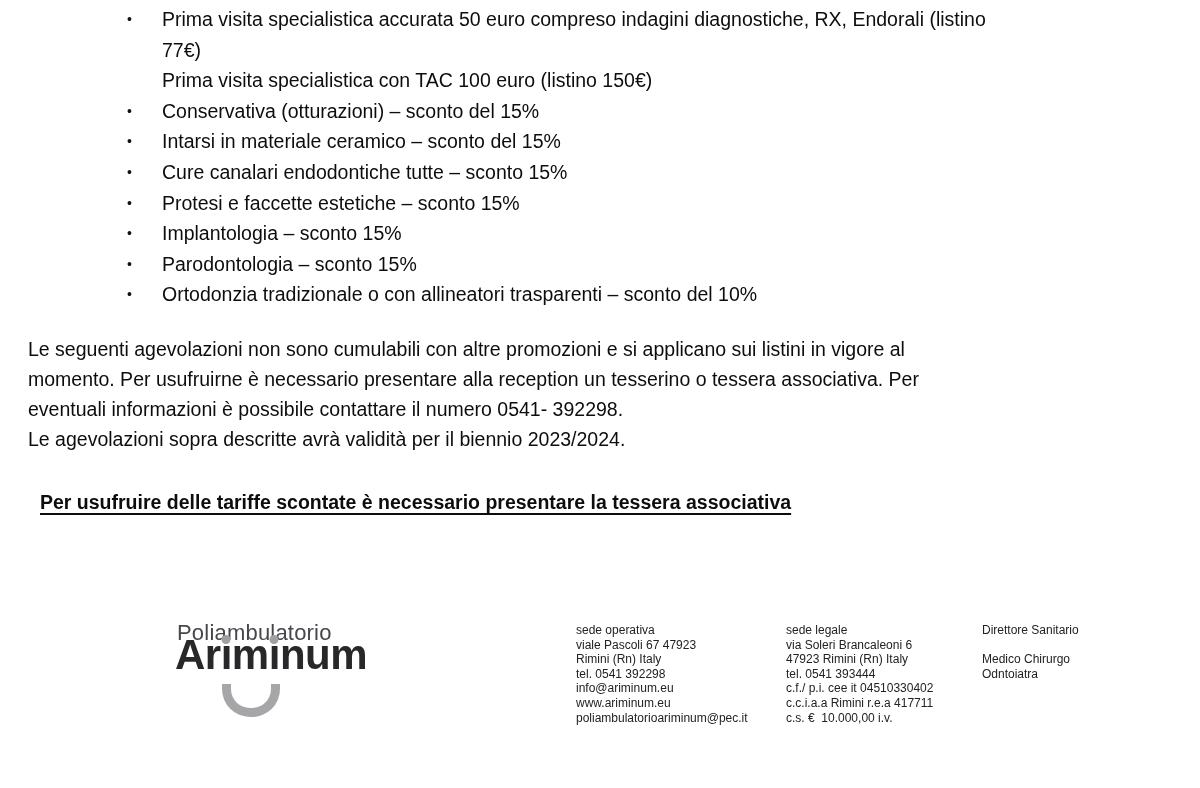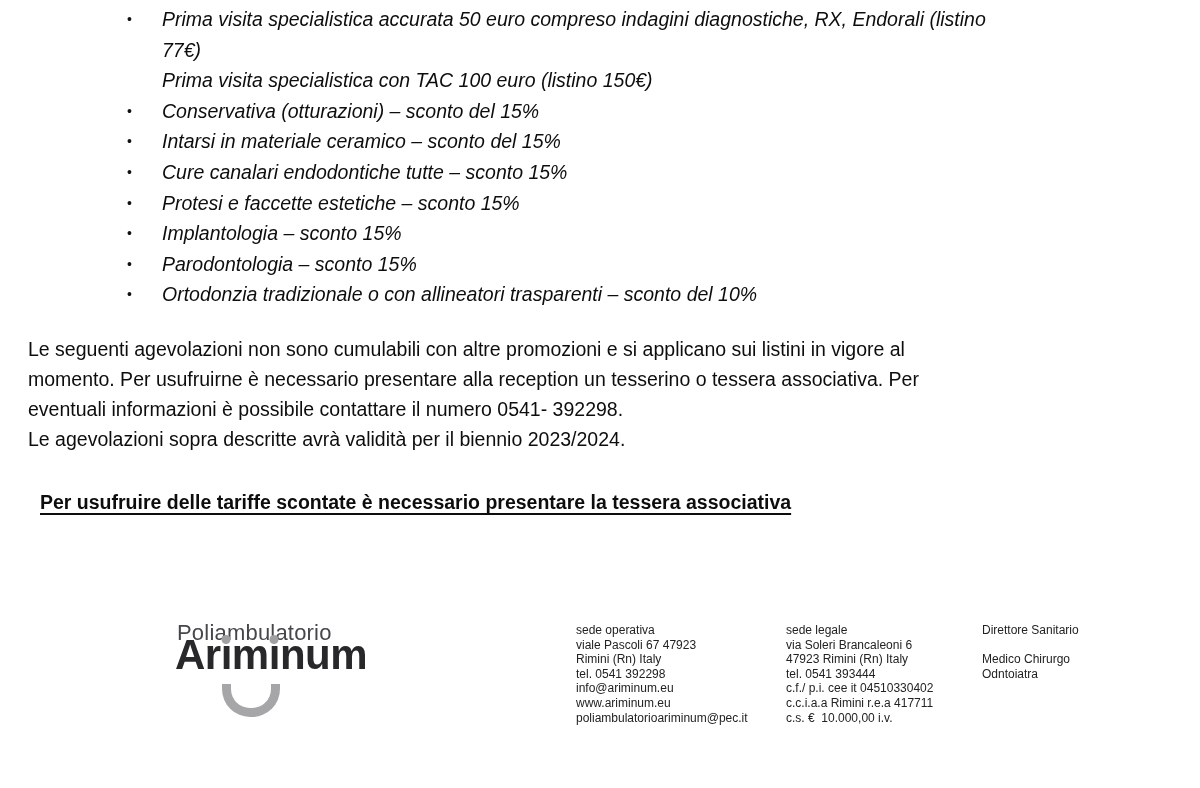--- a/index.html
+++ b/index.html
@@ -7,21 +7,21 @@
     width:1200px;height:788px;background:#ffffff;overflow:hidden;
     font-family:"Liberation Sans","DejaVu Sans",sans-serif;
     color:#0d0d0d;position:relative;
   }
   .page{position:absolute;inset:0;background:#ffffff;}
 
   
   .list{position:absolute;left:125px;top:4px;width:1040px;}
   .li{display:flex;}
   .marker{flex:none;width:35px;font-size:14px;line-height:30.6px;color:#111;padding-left:2px;}
-  .li-lines{flex:1;font-style:italic;}
+  .li-lines{flex:1;}
   .line{font-size:19.5px;line-height:30.6px;white-space:pre;color:#0d0d0d;}
 
   
   .para{position:absolute;left:28px;top:334px;width:1120px;}
   .para .line{font-size:19.5px;line-height:30px;}
 
   
   .notice{
     position:absolute;left:40px;top:487px;width:1120px;
     font-size:19.5px;font-weight:bold;line-height:30px;

